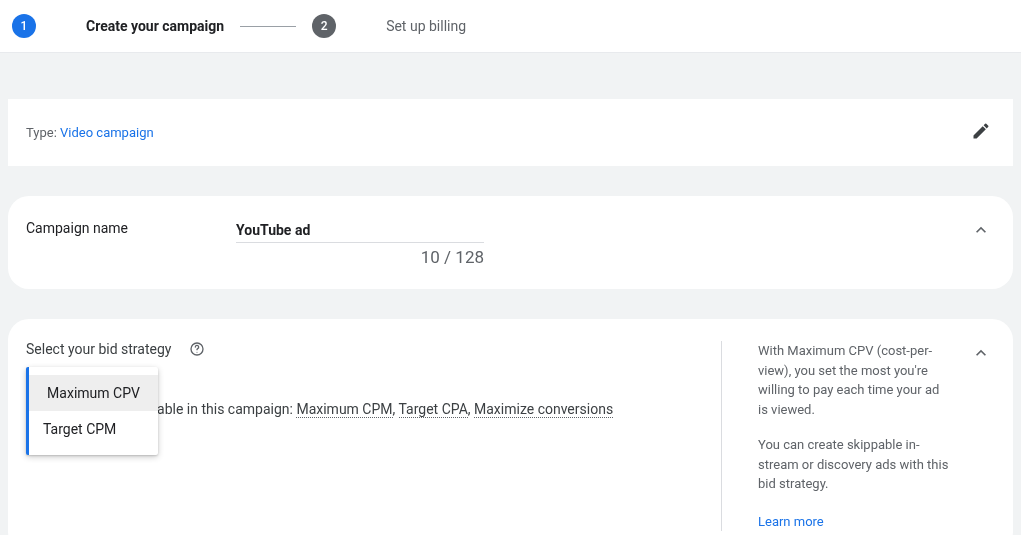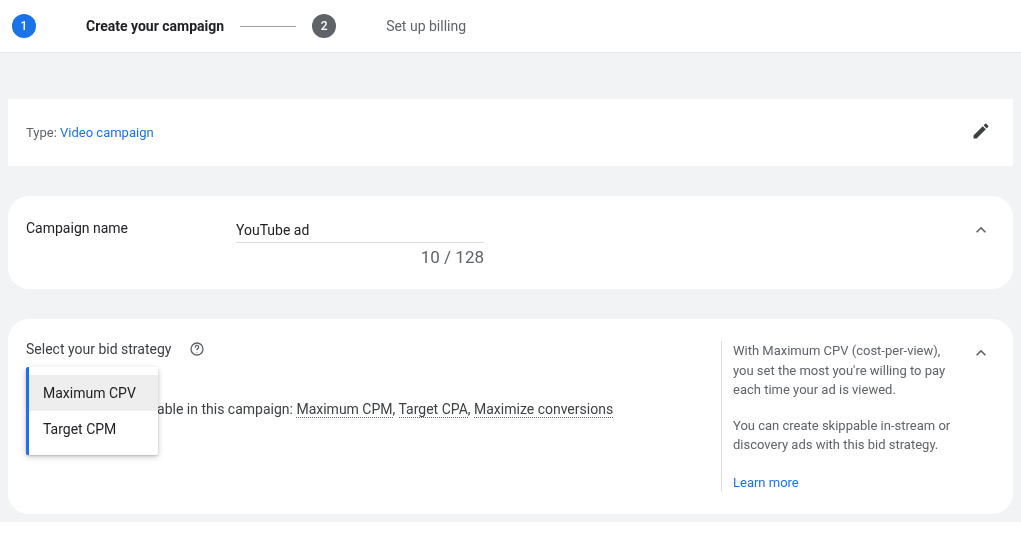--- a/index.html
+++ b/index.html
@@ -77,21 +77,21 @@
       padding-top: 2px;
     }
     .section-body-col {
       flex: 1;
       position: relative;
     }
     .section-right {
       width: 230px;
       flex-shrink: 0;
       border-left: 1px solid #dadce0;
-      padding-left: 11px;
+      padding-left: 36px;
       font-size: 13px;
       color: #5f6368;
       line-height: 1.5;
     }
     .chevron-col {
       width: 40px;
       flex-shrink: 0;
       display: flex;
       justify-content: flex-end;
       padding-top: 2px;
@@ -105,20 +105,21 @@
     }
     .text-input {
       width: 100%;
       border: none;
       border-bottom: 1px solid #dadce0;
       font-size: 14px;
       padding: 4px 0;
       outline: none;
       color: #202124;
       font-family: inherit;
+      font-weight: bold;
     }
     .char-count {
       text-align: right;
       font-size: 17px;
       color: #5f6368;
       margin-top: 4px;
     }
     .select-label-row {
       display: flex;
       align-items: center;
@@ -153,20 +154,21 @@
       border-left: 3px solid #1a73e8;
     }
     .dropdown-item {
       padding: 10px 14px;
       font-size: 14px;
       color: #202124;
       cursor: pointer;
     }
     .dropdown-item.selected {
       background: #eeeeee;
+      text-align: center;
     }
     .learn-more {
       color: #1a73e8;
       text-decoration: none;
       display: inline-block;
       margin-top: 18px;
       cursor: pointer;
     }
     .help-para2 { margin-top: 16px; }
     .last-card { margin-bottom: 0; }

